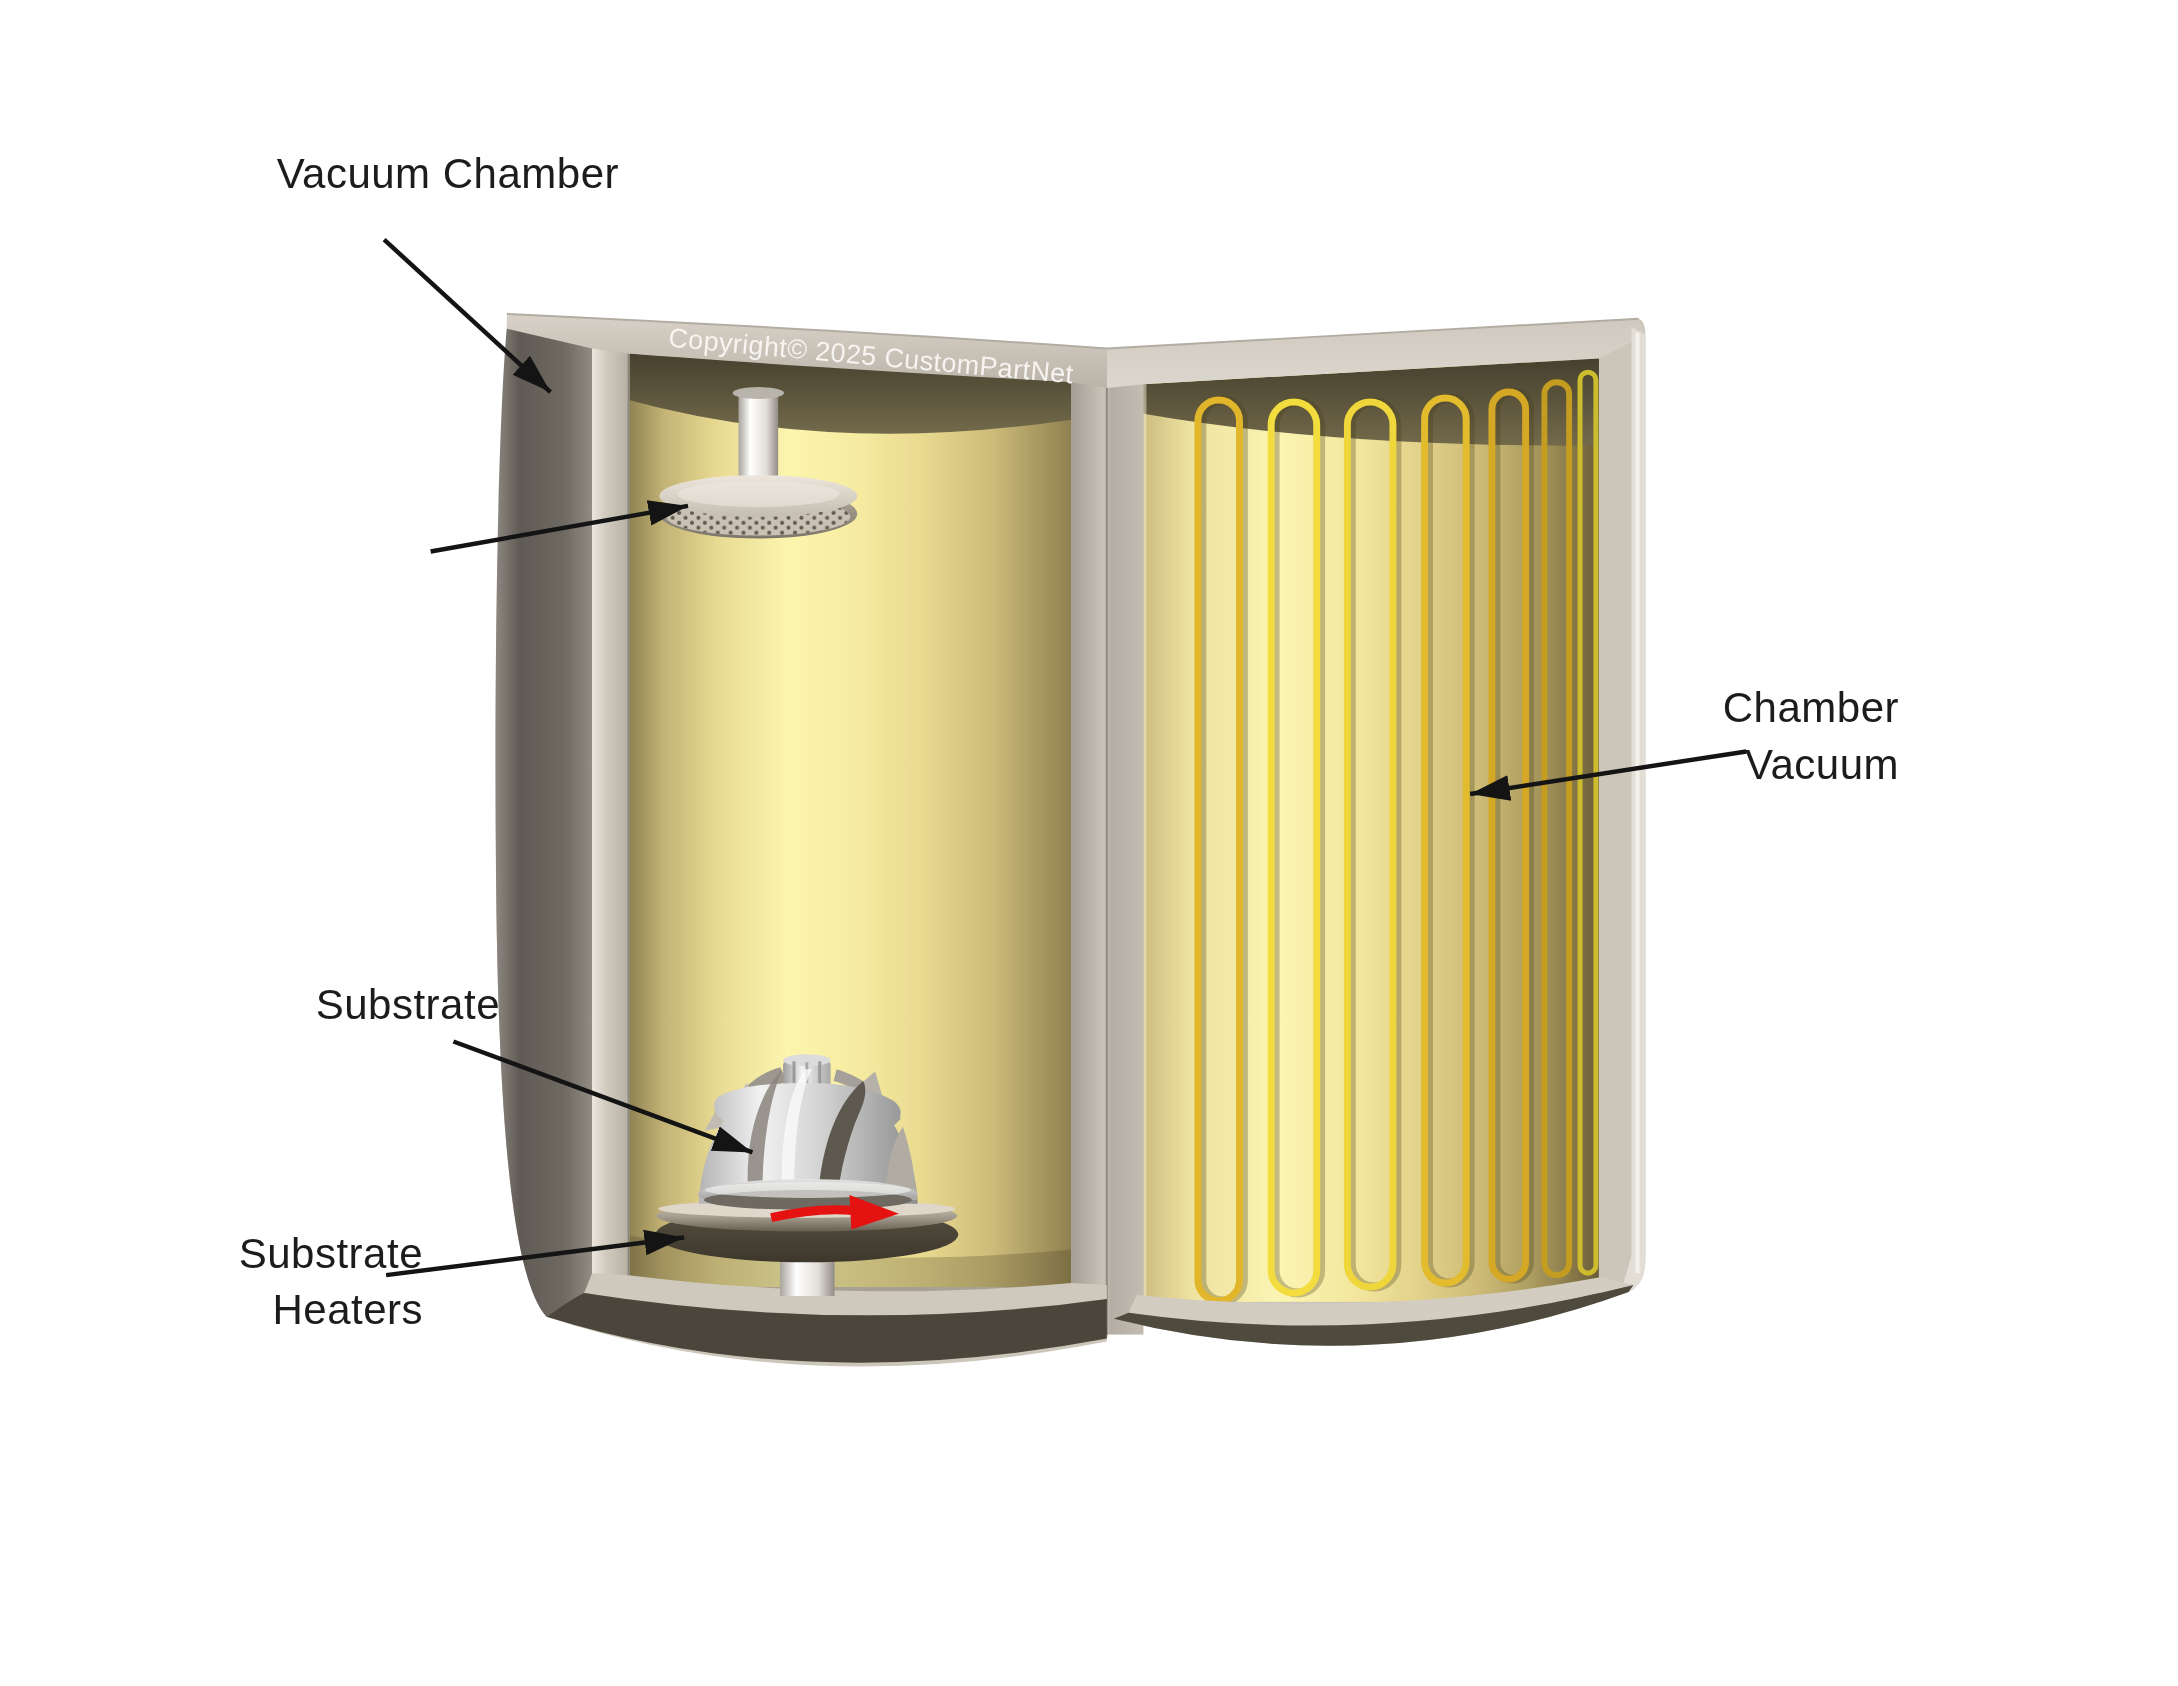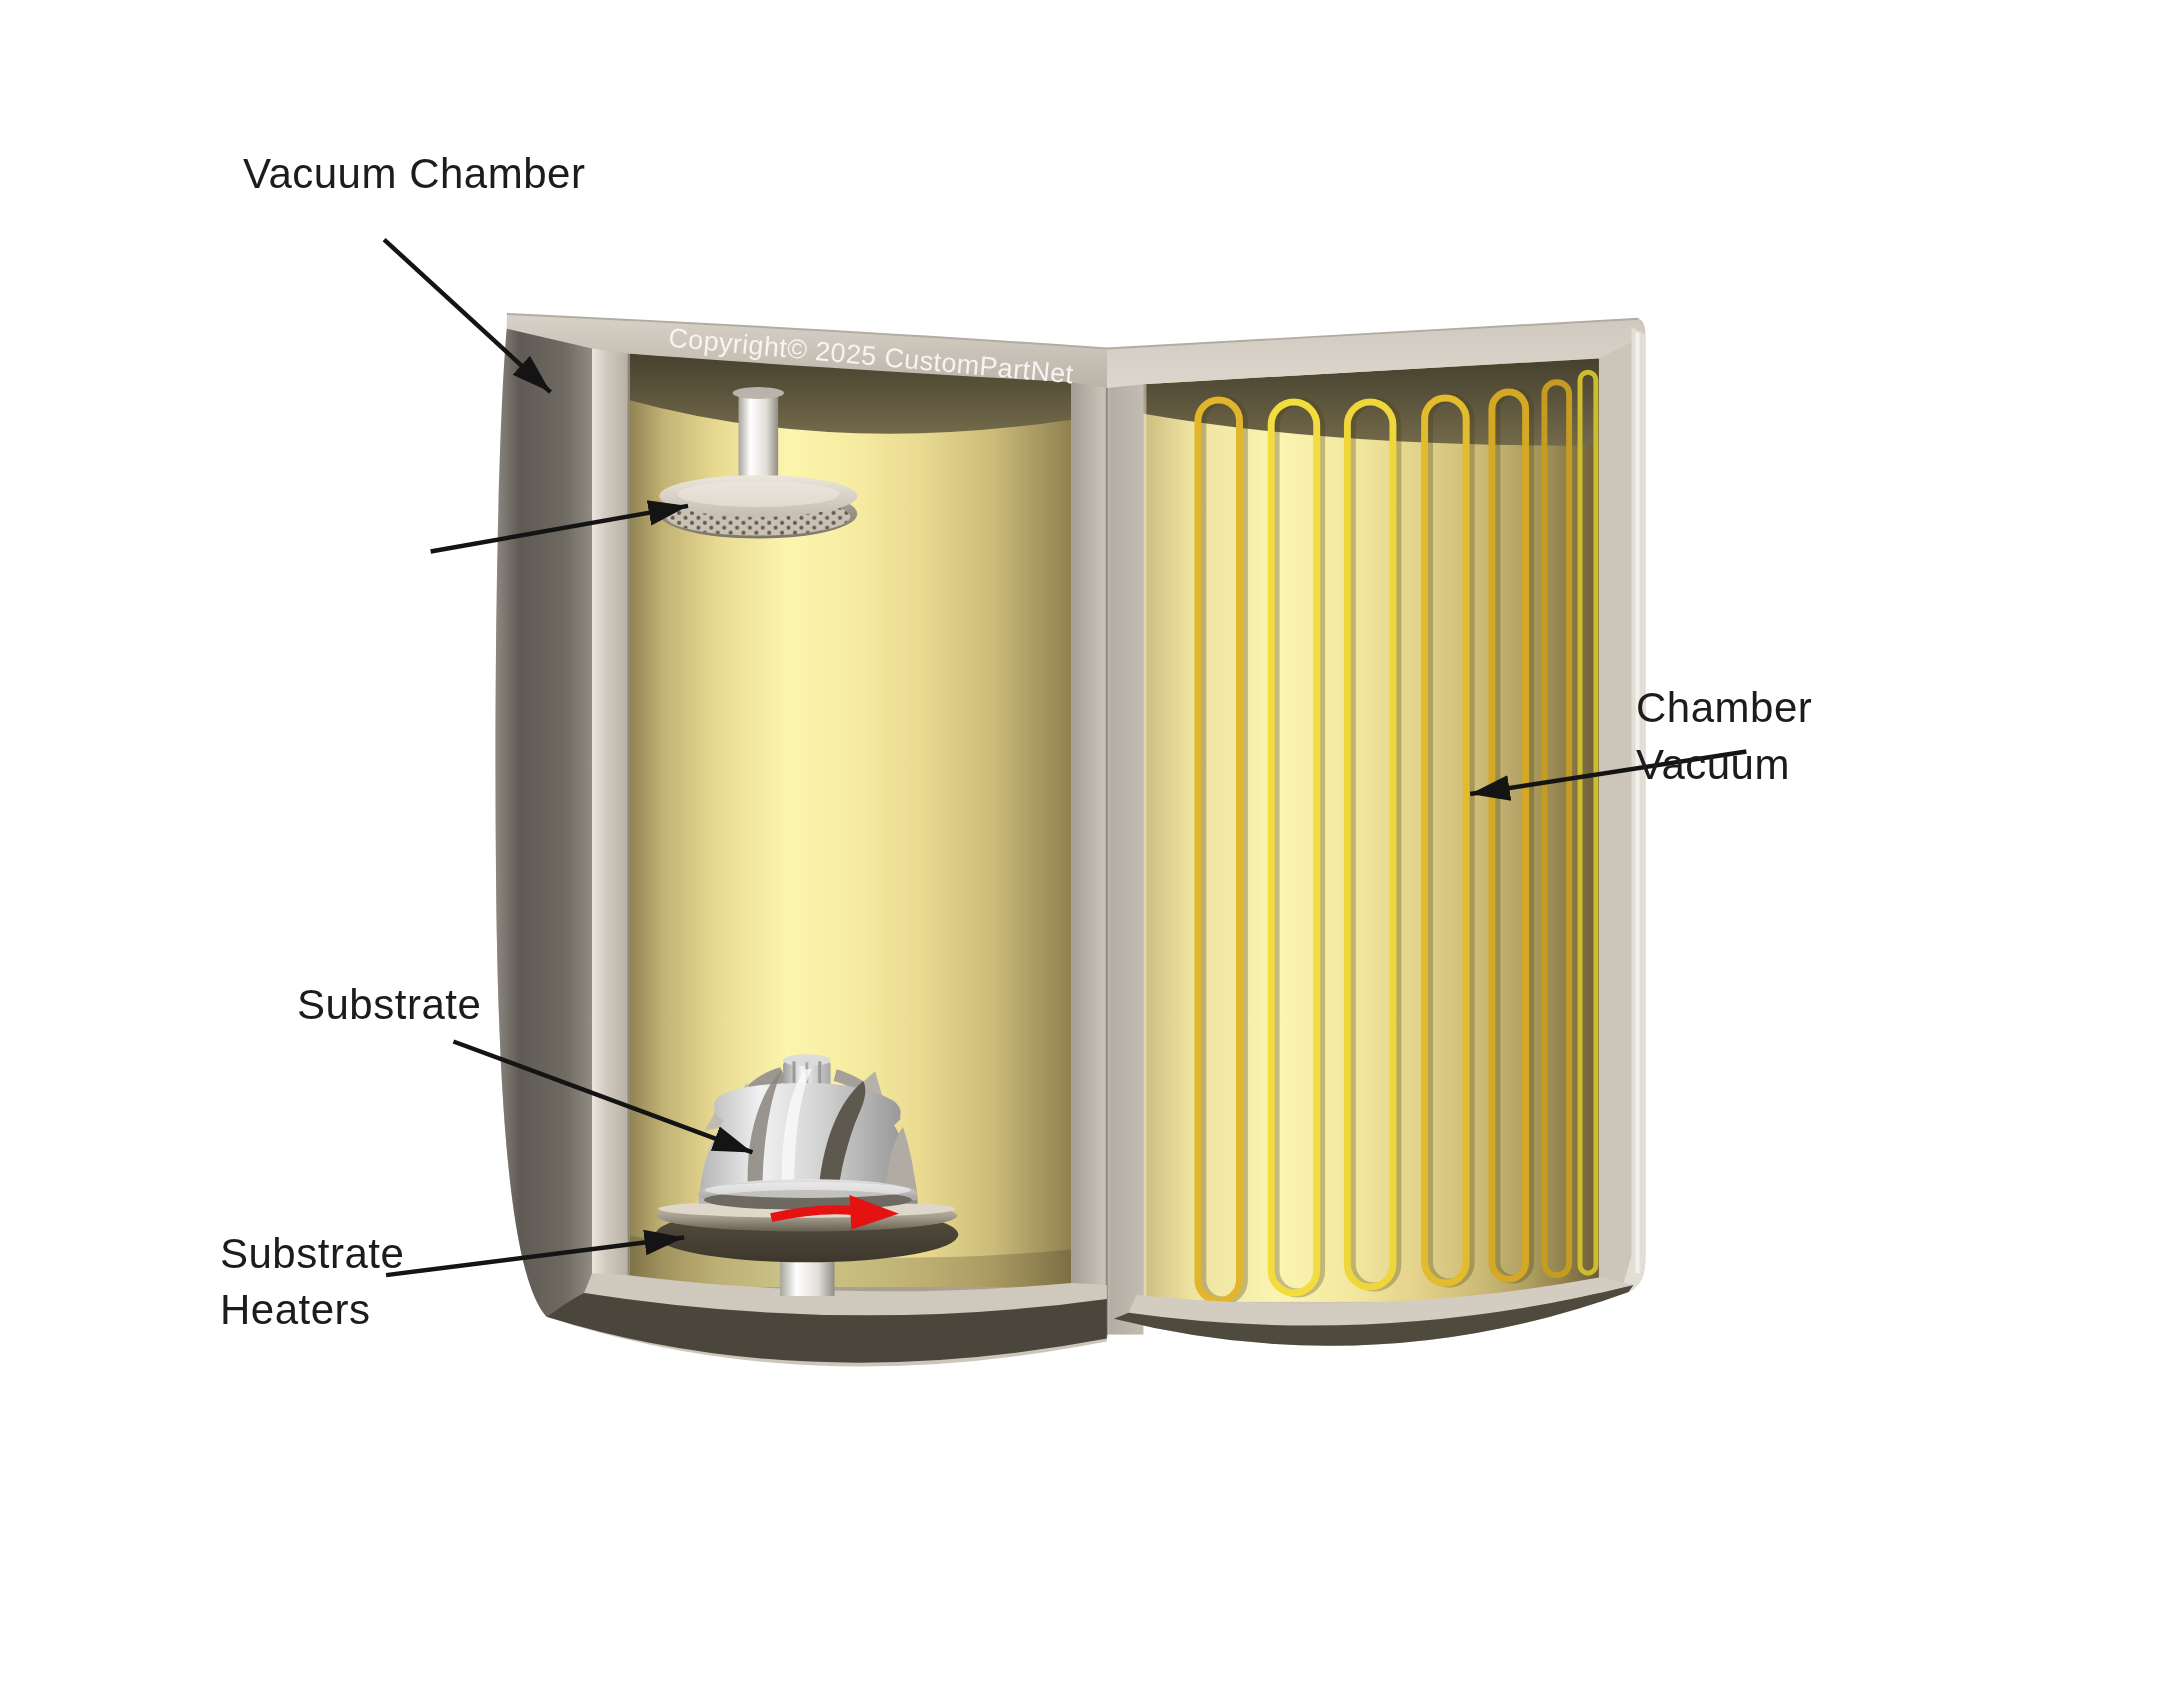--- a/index.html
+++ b/index.html
@@ -1,20 +1,20 @@
 <!DOCTYPE html>
 <html><head>
 <meta charset="utf-8">
 <style>
   html,body{margin:0;padding:0;background:#ffffff;}
   #stage{position:relative;width:2178px;height:1686px;background:#ffffff;overflow:hidden;
          font-family:"Liberation Sans", sans-serif;}
   svg{position:absolute;left:0;top:0;}
   .lbl{position:absolute;color:#1c1c1c;font-size:42px;line-height:57px;letter-spacing:0.5px;
-       text-align:left;white-space:nowrap;}
+       text-align:right;white-space:nowrap;}
   .lbl .ln{display:block;}
   #lbl-gasplate{line-height:47px;}
   #copyright{position:absolute;left:653px;top:341px;width:436px;text-align:center;
              font-size:27px;color:rgba(249,247,243,0.95);letter-spacing:0.4px;
              transform:rotate(5.2deg);}
 </style>
 </head>
 <body>
 
 <div id="stage">
@@ -238,19 +238,19 @@
 <div class="lbl" id="lbl-gasplate" style="left:69px;top:465px;width:446px;">
 </div>
 
 <div class="lbl" style="left:297px;top:976px;width:203px;">Substrate</div>
 
 <div class="lbl" style="left:220px;top:1226px;width:203px;line-height:56px;">
   <span class="ln">Substrate</span>
   <span class="ln">Heaters</span>
 </div>
 
-<div class="lbl" style="left:1636px;top:679px;width:203px;line-height:57px;">
+<div class="lbl" style="left:1696px;top:679px;width:203px;line-height:57px;">
   <span class="ln">Chamber</span>
   <span class="ln">Vacuum</span>
 </div>
 
 </div>
 
 
 </body></html>

